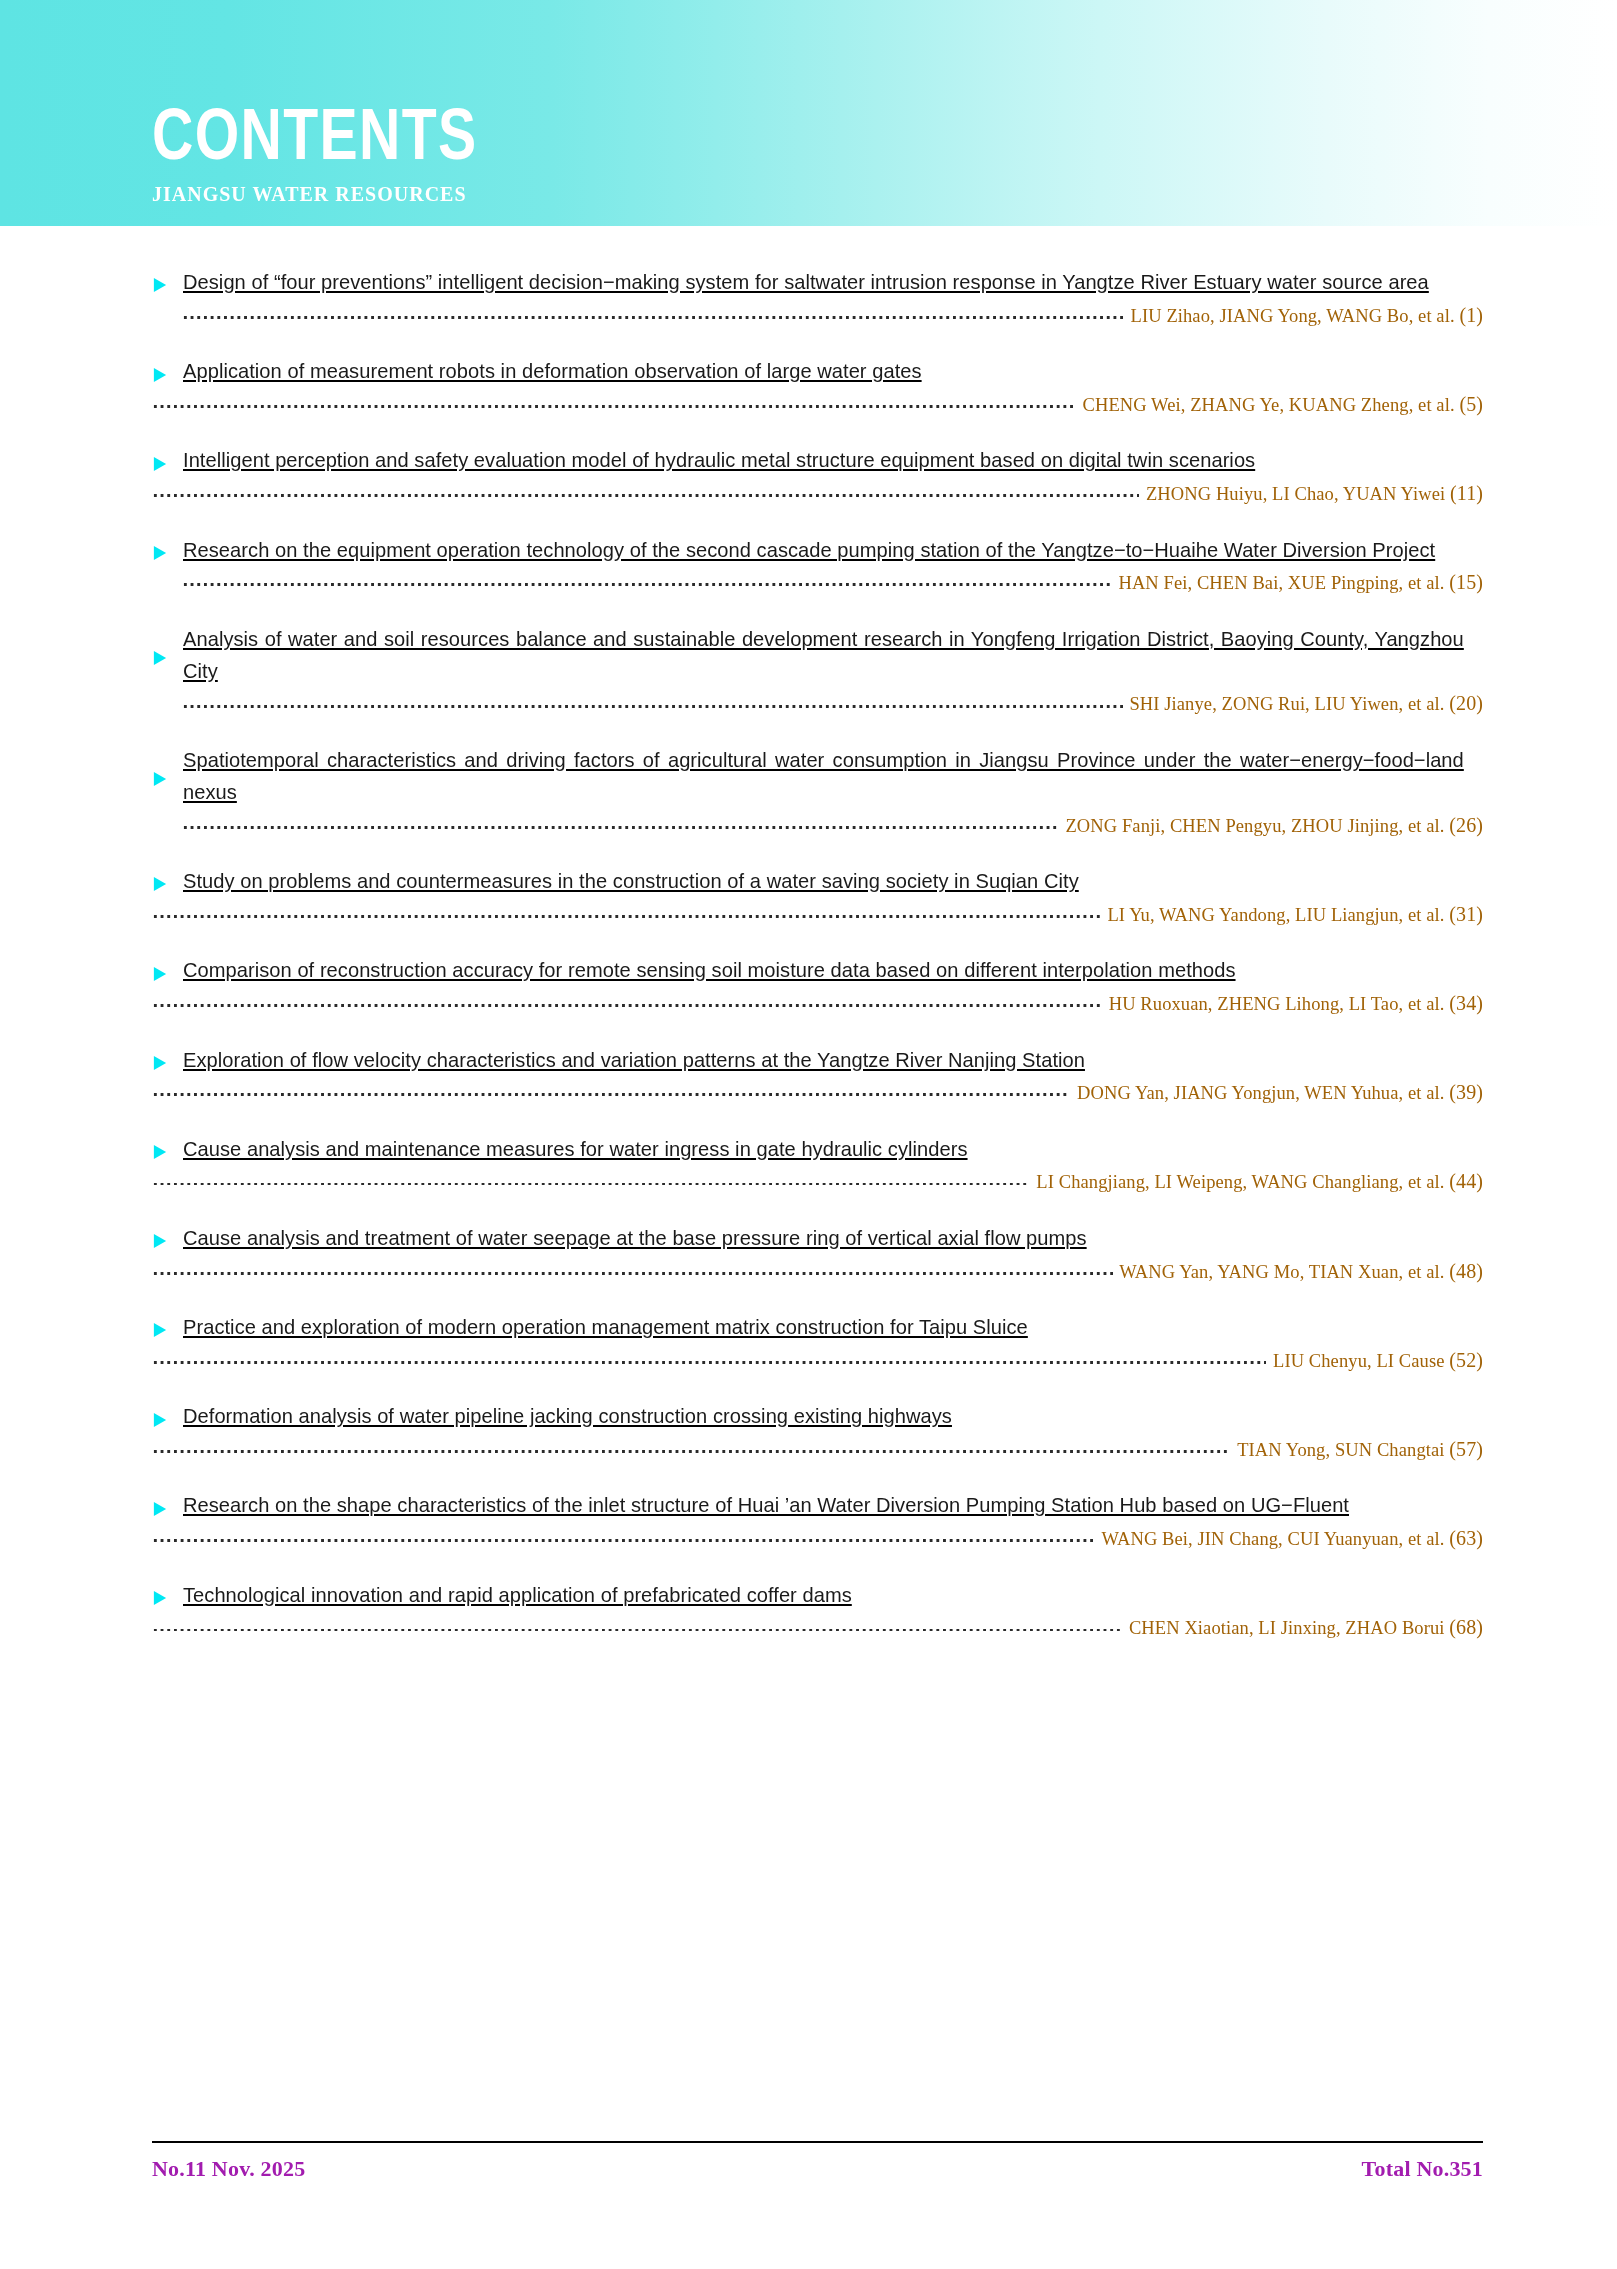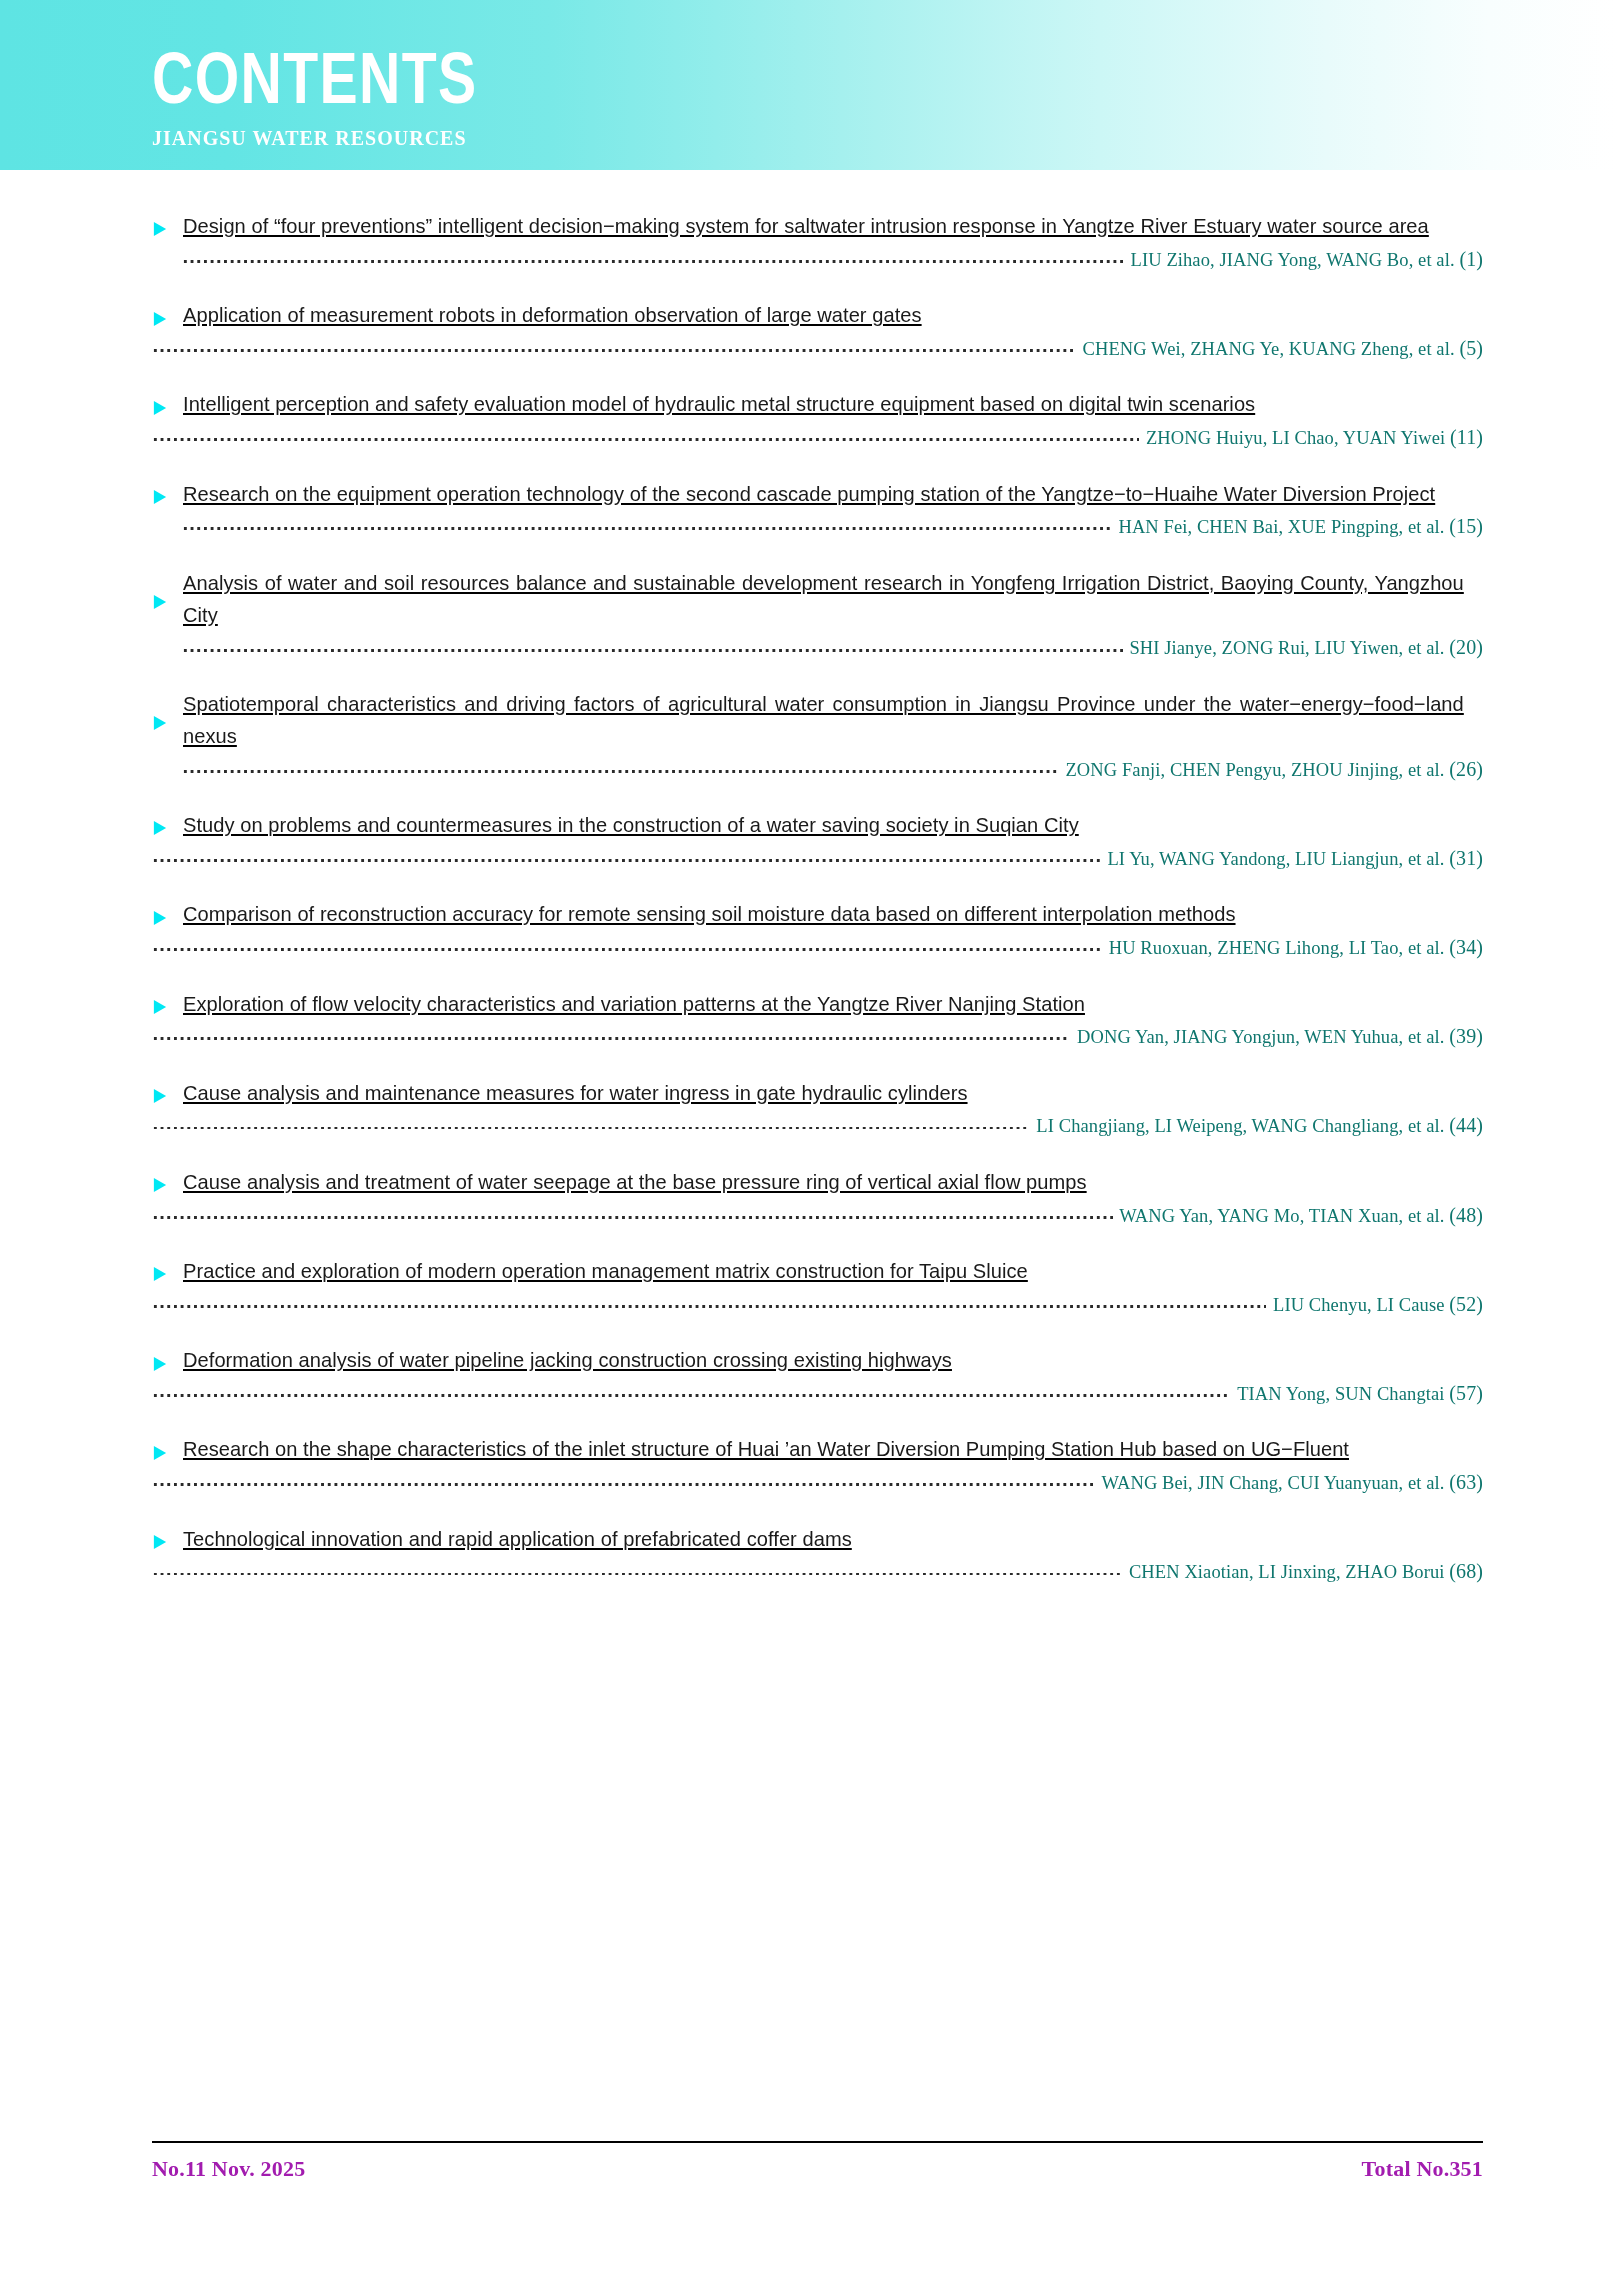--- a/index.html
+++ b/index.html
@@ -19,21 +19,21 @@
     position: relative;
     width: 1618px;
     height: 2269px;
     background: #ffffff;
   }
 
   
   .header-band {
     position: relative;
     width: 1618px;
-    height: 170px;
+    height: 226px;
     background: linear-gradient(to right,
         #5ee4e3 0%,
         #63e5e4 14%,
         #79e9e7 34%,
         #a5f0ee 52%,
         #ccf7f6 68%,
         #e8fbfb 82%,
         #f8fefe 92%,
         #ffffff 100%);
     overflow: hidden;
@@ -140,21 +140,21 @@
     background-image: radial-gradient(circle, #2a2a2a 40%, rgba(0,0,0,0) 45%);
     background-size: 6.7px 2.9px;
     background-repeat: repeat-x;
   }
 
   .authors {
     flex: 0 0 auto;
     font-family: "Liberation Serif", serif;
     font-size: 18.5px;
     line-height: 21px;
-    color: #0f766e;
+    color: #a16207;
     white-space: nowrap;
     letter-spacing: 0.1px;
   }
   .authors .pg { font-size: 20px; }
 
   
   .footer {
     position: absolute;
     left: 152px;
     right: 135px;

